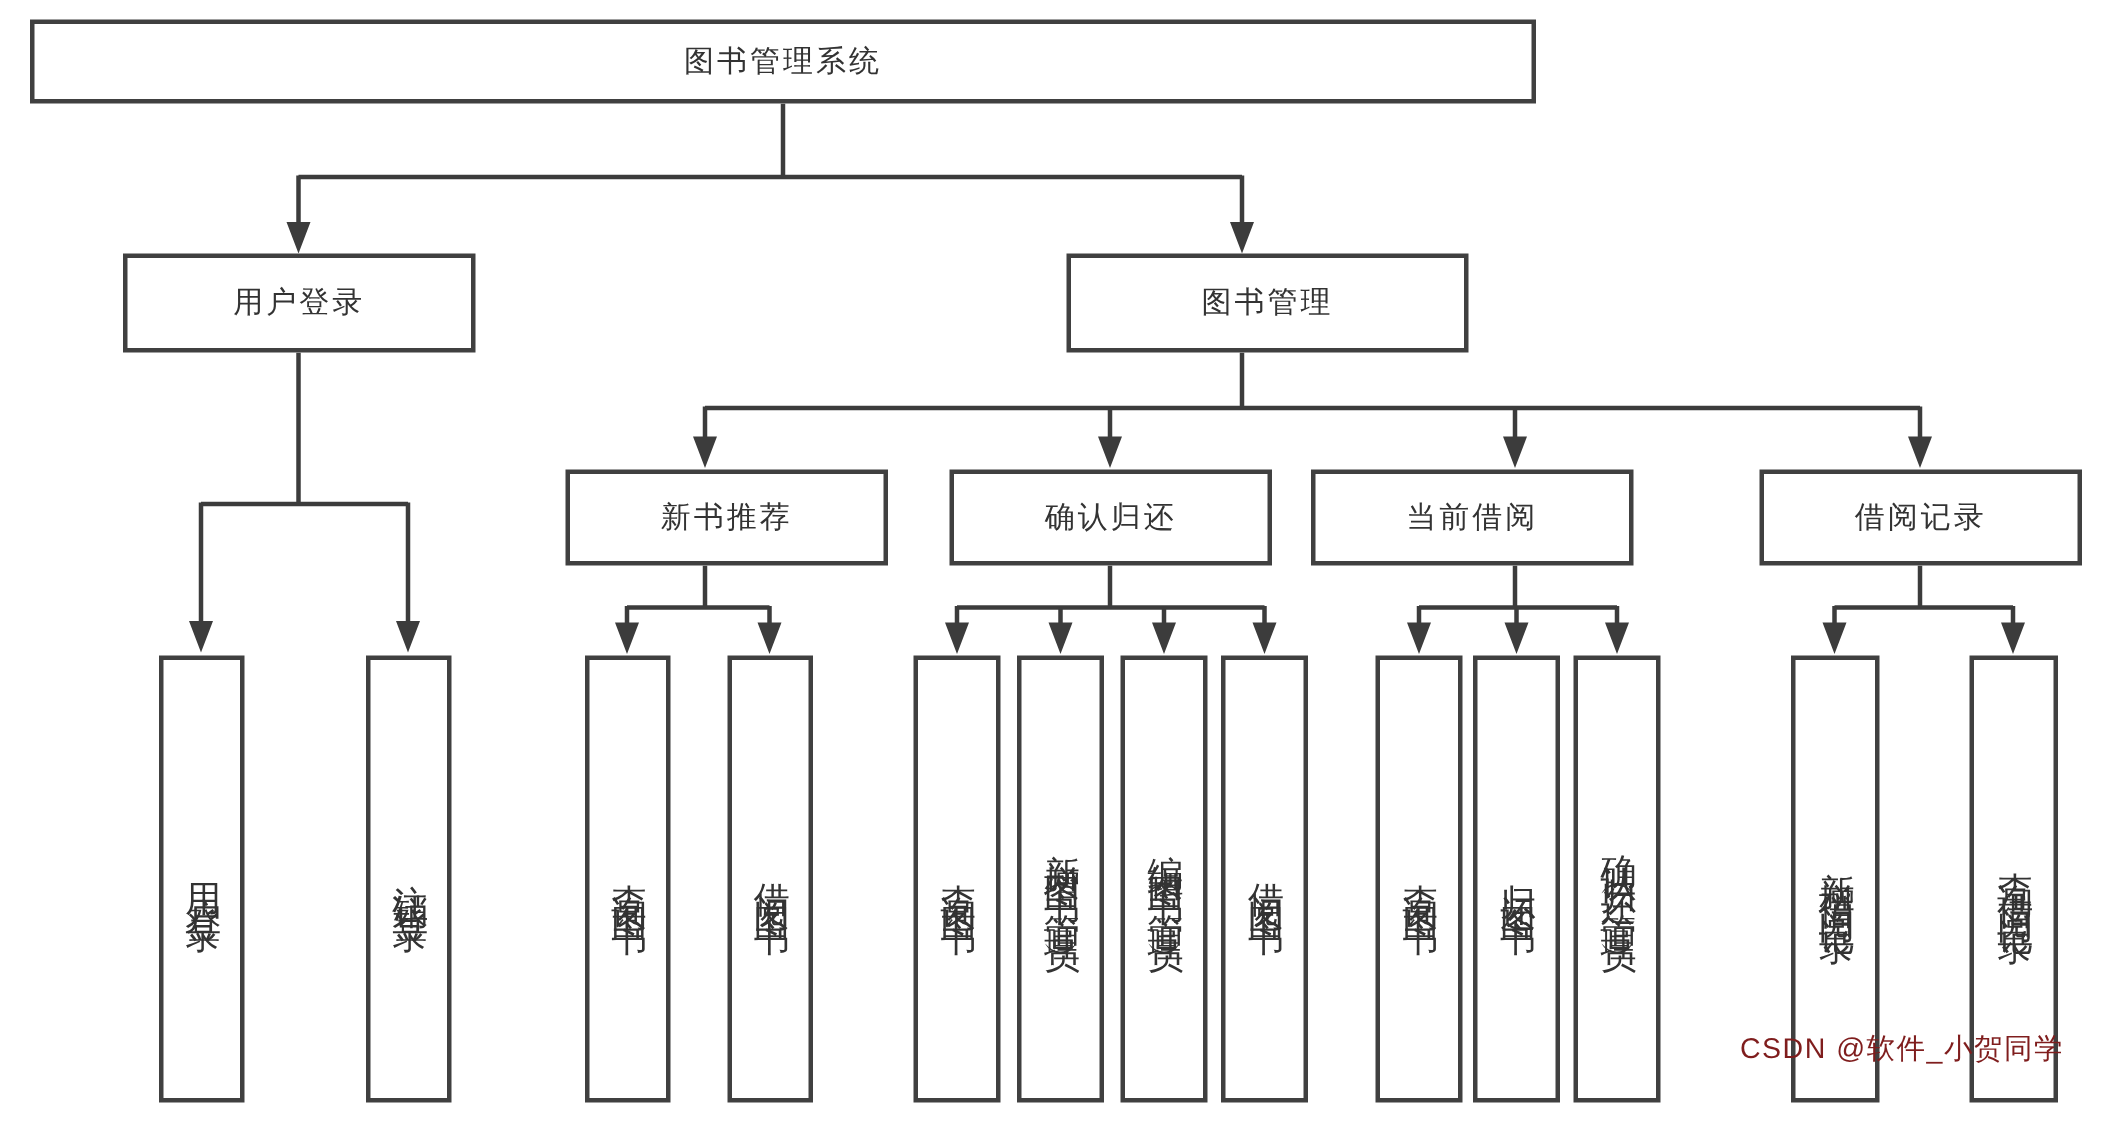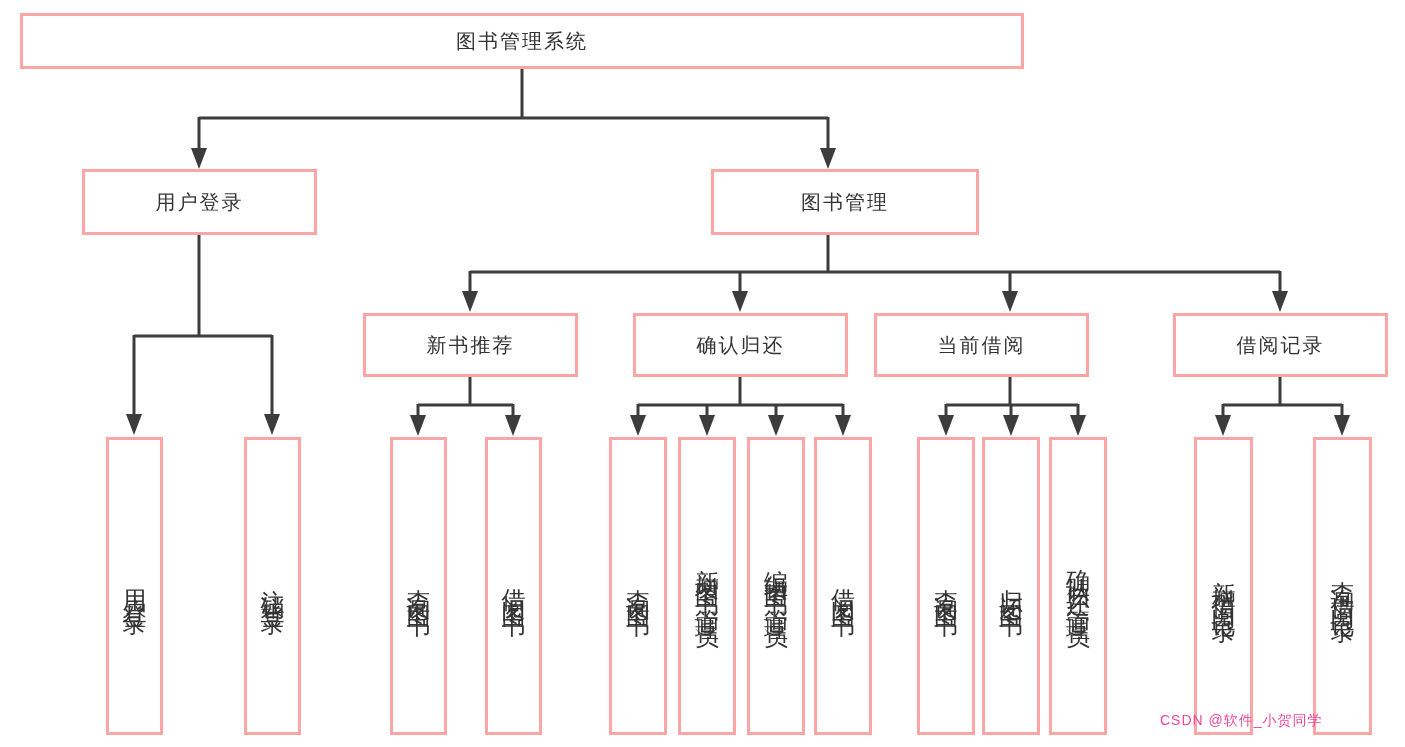--- a/index.html
+++ b/index.html
@@ -1,26 +1,26 @@
 <!DOCTYPE html>
 <html><head>
 <meta charset="utf-8">
 <style>
   html,body{margin:0;padding:0;background:#fff;}
   #canvas{position:relative;width:1405px;height:747px;background:#fff;overflow:hidden;
           font-family:"Liberation Sans","DejaVu Sans",sans-serif;}
   #connectors{position:absolute;left:0;top:0;pointer-events:none;}
-  .node{position:absolute;background:#fff;border:3px solid #fca5a5;color:#333;
+  .node{position:absolute;background:#fff;border:3px solid #404040;color:#333;
         box-sizing:border-box;display:flex;align-items:center;justify-content:center;
         line-height:1;white-space:nowrap;}
   .h{font-size:20px;letter-spacing:2px;}
   .v{writing-mode:vertical-rl;text-orientation:mixed;font-size:24px;letter-spacing:8px;
      white-space:normal;}
-  #watermark{position:absolute;left:1160px;top:712px;font-size:14px;letter-spacing:1px;
-             color:#ec4899;z-index:5;}
+  #watermark{position:absolute;left:1160px;top:686px;font-size:19px;letter-spacing:1px;
+             color:#7f1d1d;z-index:5;}
 </style>
 </head>
 <body>
 
 <div id="canvas">
 
   <svg id="connectors" width="1405" height="747" viewBox="0 0 1405 747">
       <line x1="522" y1="69" x2="522" y2="118" stroke="#3c3c3c" stroke-width="3"></line>
       <line x1="199" y1="118" x2="828" y2="118" stroke="#3c3c3c" stroke-width="3"></line>
       <line x1="199" y1="235" x2="199" y2="336" stroke="#3c3c3c" stroke-width="3"></line>
@@ -54,21 +54,21 @@
       <polygon points="1076.5,404 1079.5,404 1079.5,415 1086,415 1078,436 1070,415 1076.5,415" fill="#3c3c3c"></polygon>
       <polygon points="1221.5,404 1224.5,404 1224.5,415 1231,415 1223,436 1215,415 1221.5,415" fill="#3c3c3c"></polygon>
       <polygon points="1340.5,404 1343.5,404 1343.5,415 1350,415 1342,436 1334,415 1340.5,415" fill="#3c3c3c"></polygon>
     </svg>
 
   <div class="node h" style="left:20px;top:13px;width:1004px;height:56px">图书管理系统</div>
 
   <div class="node h" style="left:82px;top:169px;width:235px;height:66px">用户登录</div>
   <div class="node h" style="left:711px;top:169px;width:268px;height:66px">图书管理</div>
 
-  <div class="node h" style="left:363px;top:313px;width:215px;height:64px">新书推荐</div>
+  <div class="node h" style="left:377px;top:313px;width:215px;height:64px">新书推荐</div>
   <div class="node h" style="left:633px;top:313px;width:215px;height:64px">确认归还</div>
   <div class="node h" style="left:874px;top:313px;width:215px;height:64px">当前借阅</div>
   <div class="node h" style="left:1173px;top:313px;width:215px;height:64px">借阅记录</div>
 
   <div class="node v" style="left:106px;top:437px;width:57px;height:298px">用户登录</div>
   <div class="node v" style="left:244px;top:437px;width:57px;height:298px">注销登录</div>
 
   <div class="node v" style="left:390px;top:437px;width:57px;height:298px">查询图书</div>
   <div class="node v" style="left:485px;top:437px;width:57px;height:298px">借阅图书</div>
 

